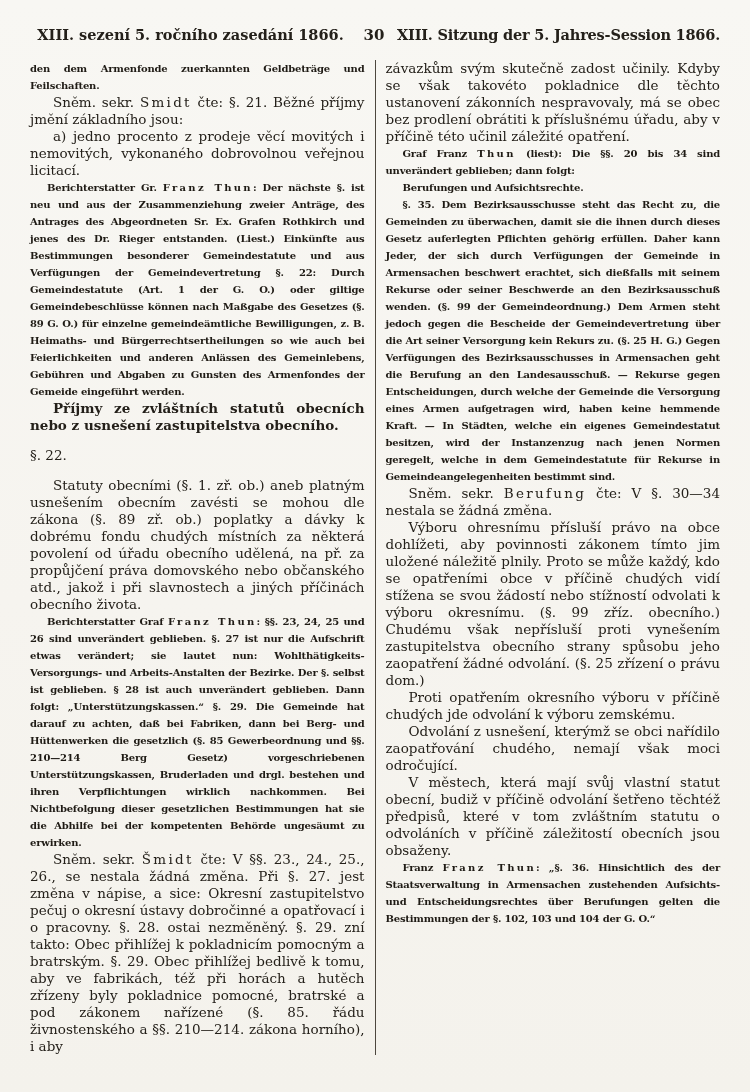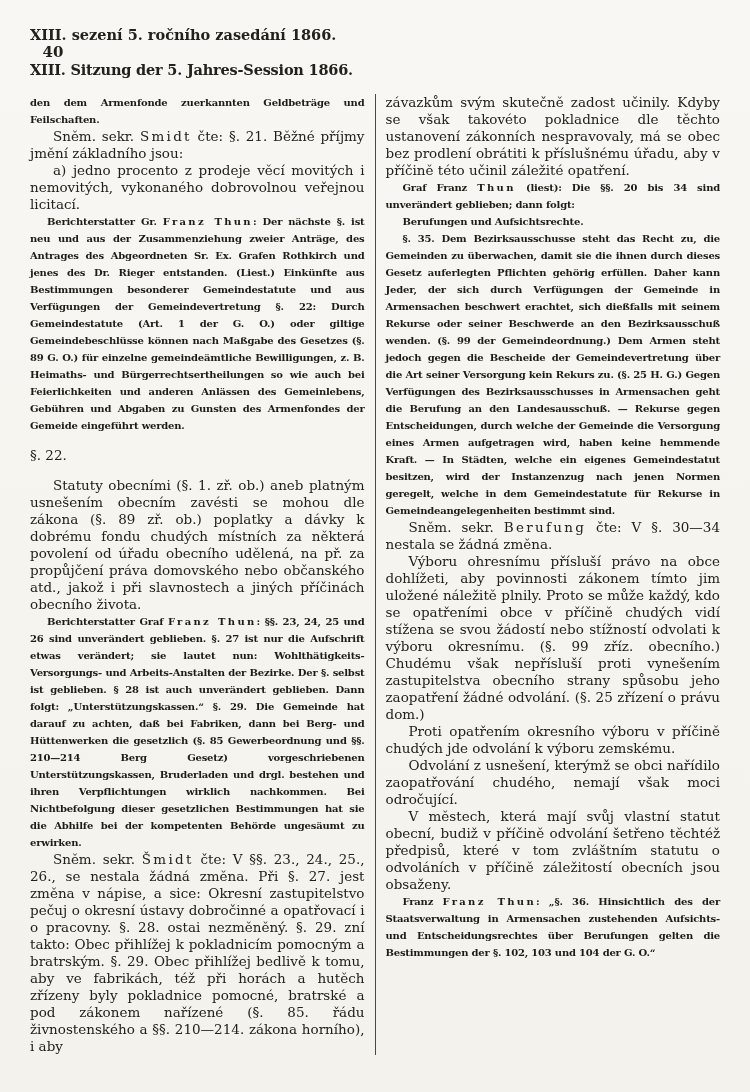--- a/index.html
+++ b/index.html
@@ -17,21 +17,20 @@
     padding:24px 30px 0 30px;
     overflow:hidden;
   }
   .page-header{
     display:flex;
     align-items:baseline;
     font-weight:bold;
     font-size:14.5px;
     margin:2px 0 16px 0;
     white-space:nowrap;
-    flex-direction:column;
   }
   .page-header .h-left{flex:1;text-align:center;}
   .page-header .h-num{width:46px;text-align:center;font-size:15px;}
   .page-header .h-right{flex:1;text-align:center;letter-spacing:-0.2px;}
   .columns{display:flex;align-items:stretch;}
   .col{
     flex:1;
     min-width:0;
     font-size:13.5px;
     line-height:17px;
@@ -50,29 +49,30 @@
     color:#1f1b15;
   }
   .spaced{letter-spacing:2.3px;}
 </style>
 </head>
 <body>
 
 <div class="page">
   <header class="page-header">
     <span class="h-left">XIII. sezení 5. ročního zasedání 1866.</span>
-    <span class="h-num">40</span>
+    <span class="h-num">30</span>
     <span class="h-right">XIII. Sitzung der 5. Jahres-Session 1866.</span>
   </header>
   <div class="columns">
     <div class="col">
         <p class="para fraktur"><span>den dem Armenfonde zuerkannten Geldbeträge und Feilschaften.</span></p>
         <p class="para roman indent"><span>Sněm. sekr. </span><span class="spaced">Smidt</span><span> čte: §. 21. Běžné příjmy jmění základního jsou:</span></p>
         <p class="para roman indent"><span>a) jedno procento z prodeje věcí movitých i nemovitých, vykonaného dobrovolnou veřejnou licitací.</span></p>
         <p class="para fraktur indent"><span>Berichterstatter Gr. </span><span class="spaced">Franz Thun</span><span>: Der nächste §. ist neu und aus der Zusammenziehung zweier Anträge, des Antrages des Abgeordneten Sr. Ex. Grafen Rothkirch und jenes des Dr. Rieger entstanden. (Liest.) Einkünfte aus Bestimmungen besonderer Gemeindestatute und aus Verfügungen der Gemeindevertretung §. 22: Durch Gemeindestatute (Art. 1 der G. O.) oder giltige Gemeindebeschlüsse können nach Maßgabe des Gesetzes (§. 89 G. O.) für einzelne gemeindeämtliche Bewilligungen, z. B. Heimaths- und Bürgerrechtsertheilungen so wie auch bei Feierlichkeiten und anderen Anlässen des Gemeinlebens, Gebühren und Abgaben zu Gunsten des Armenfondes der Gemeide eingeführt werden.</span></p>
+        <p class="para roman indent bold"><span>Příjmy ze zvláštních statutů obecních nebo z usnešení zastupitelstva obecního.</span></p>
         <p class="para roman center gap"><span>§. 22.</span></p>
         <p class="para roman indent gap"><span>Statuty obecními (§. 1. zř. ob.) aneb platným usnešením obecním zavésti se mohou dle zákona (§. 89 zř. ob.) poplatky a dávky k dobrému fondu chudých místních za některá povolení od úřadu obecního udělená, na př. za propůjčení práva domovského nebo občanského atd., jakož i při slavnostech a jiných příčinách obecního života.</span></p>
         <p class="para fraktur indent"><span>Berichterstatter Graf </span><span class="spaced">Franz Thun</span><span>: §§. 23, 24, 25 und 26 sind unverändert geblieben. §. 27 ist nur die Aufschrift etwas verändert; sie lautet nun: Wohlthätigkeits- Versorgungs- und Arbeits-Anstalten der Bezirke. Der §. selbst ist geblieben. § 28 ist auch unverändert geblieben. Dann folgt: „Unterstützungskassen.“ §. 29. Die Gemeinde hat darauf zu achten, daß bei Fabriken, dann bei Berg- und Hüttenwerken die gesetzlich (§. 85 Gewerbeordnung und §§. 210—214 Berg Gesetz) vorgeschriebenen Unterstützungskassen, Bruderladen und drgl. bestehen und ihren Verpflichtungen wirklich nachkommen. Bei Nichtbefolgung dieser gesetzlichen Bestimmungen hat sie die Abhilfe bei der kompetenten Behörde ungesäumt zu erwirken.</span></p>
         <p class="para roman indent"><span>Sněm. sekr. </span><span class="spaced">Šmidt</span><span> čte: V §§. 23., 24., 25., 26., se nestala žádná změna. Při §. 27. jest změna v nápise, a sice: Okresní zastupitelstvo pečuj o okresní ústavy dobročinné a opatřovací i o pracovny. §. 28. ostai nezměněný. §. 29. zní takto: Obec přihlížej k pokladnicím pomocným a bratrským. §. 29. Obec přihlížej bedlivě k tomu, aby ve fabrikách, též při horách a hutěch zřízeny byly pokladnice pomocné, bratrské a pod zákonem nařízené (§. 85. řádu živnostenského a §§. 210—214. zákona horního), i aby</span></p>
       </div>
     <div class="divider"></div>
     <div class="col">
         <p class="para roman"><span>závazkům svým skutečně zadost učinily. Kdyby se však takovéto pokladnice dle těchto ustanovení zákonních nespravovaly, má se obec bez prodlení obrátiti k příslušnému úřadu, aby v příčině této učinil záležité opatření.</span></p>
         <p class="para fraktur indent"><span>Graf Franz </span><span class="spaced">Thun</span><span> (liest): Die §§. 20 bis 34 sind unverändert geblieben; dann folgt:</span></p>
         <p class="para fraktur indent"><span>Berufungen und Aufsichtsrechte.</span></p>

